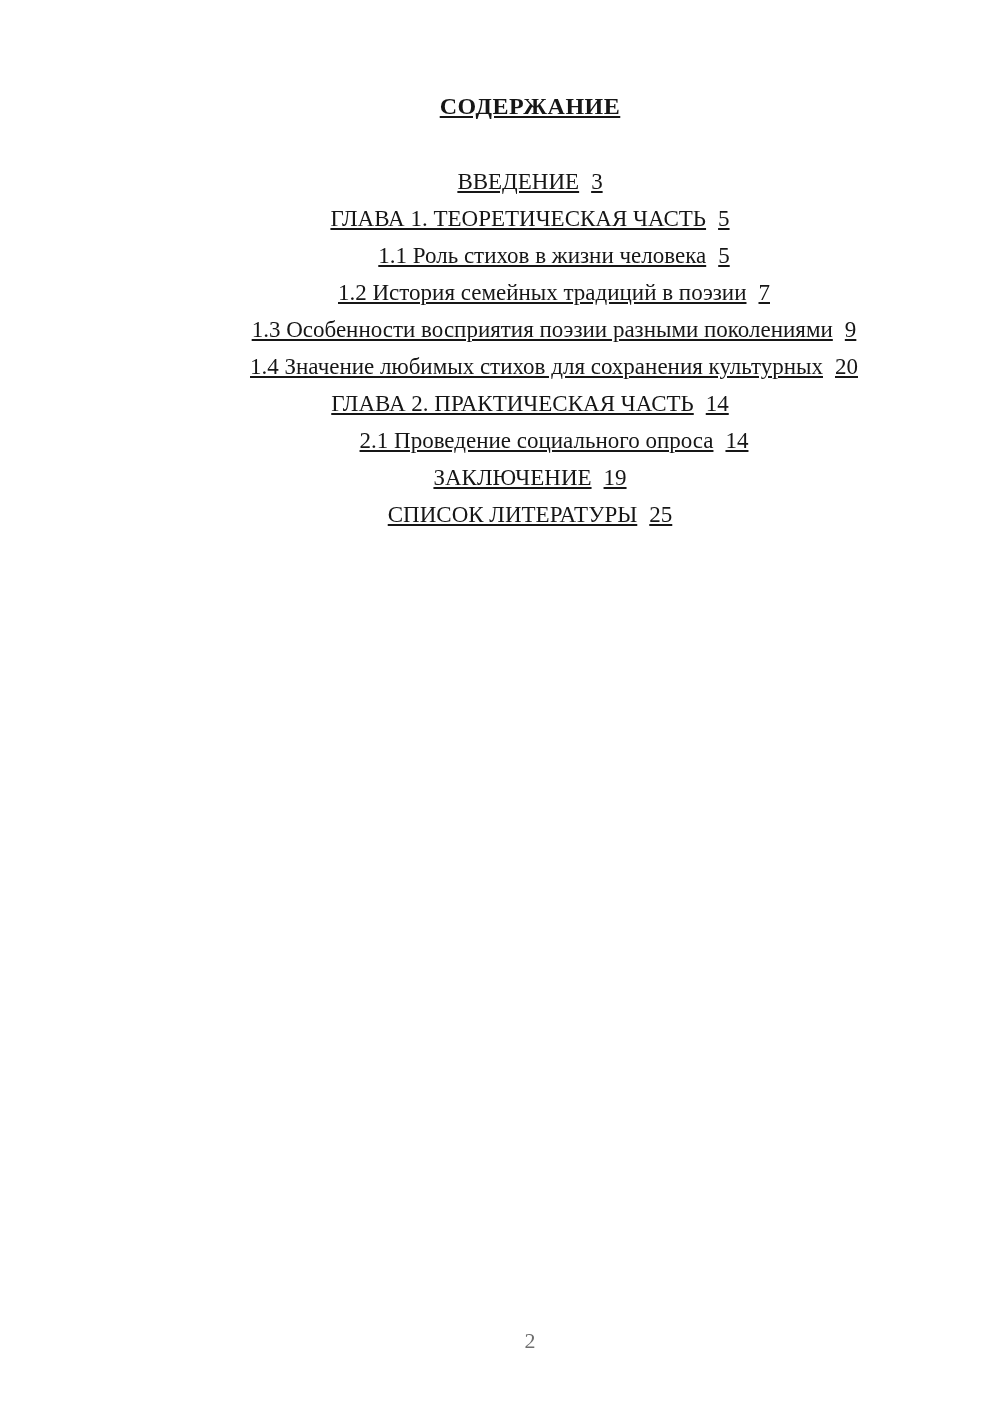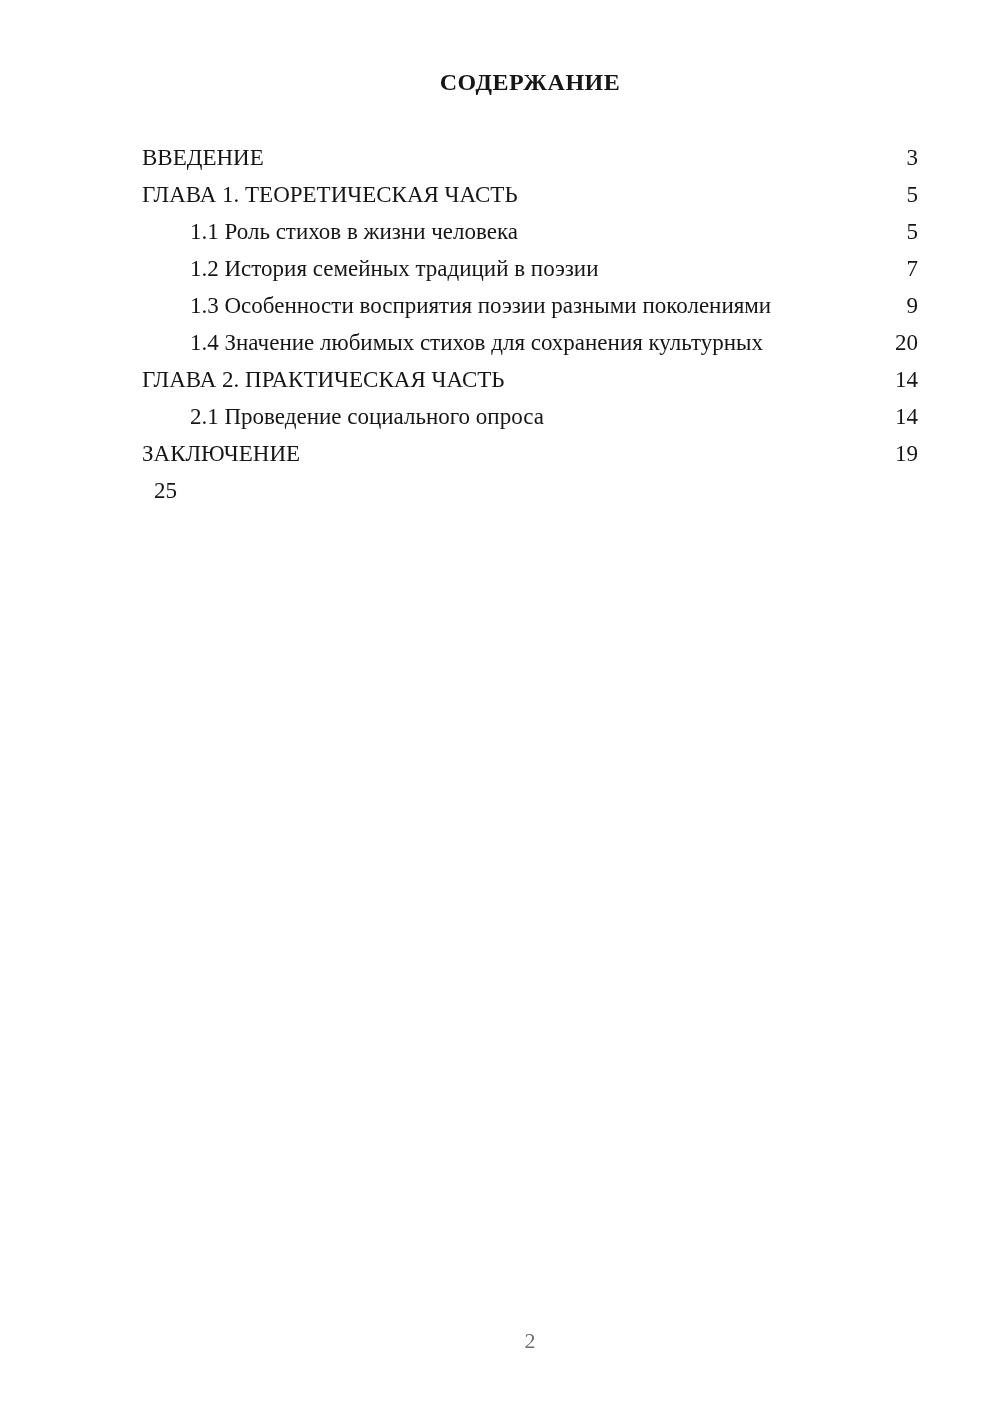--- a/index.html
+++ b/index.html
@@ -10,36 +10,37 @@
   .page {
     position: relative;
     width: 1000px;
     height: 1414px;
     background: #ffffff;
     font-family: "Liberation Serif", "DejaVu Serif", serif;
     color: #161616;
     overflow: hidden;
   }
   .content {
-    padding: 68px 82px 0 142px;
+    padding: 92px 82px 0 142px;
+    text-decoration: underline;
   }
   .doc-title {
     margin: 0;
     text-align: center;
     font-weight: bold;
     font-size: 24px;
     line-height: 29px;
     letter-spacing: 0.5px;
   }
   .toc {
     margin-top: 47px;
   }
   .toc-row {
     display: flex;
-    justify-content: space-between;
+    justify-content: center;
     align-items: flex-end;
     font-size: 23px;
     line-height: 28px;
     margin-bottom: 9px;
   }
   .toc-row.indent .toc-label {
     padding-left: 48px;
   }
   .toc-label {
     max-width: 688px;
@@ -135,18 +136,22 @@
 
   <div class="toc-row">
     <div class="toc-label">
       <span class="l1">ЗАКЛЮЧЕНИЕ</span>
 
     </div>
     <div class="toc-page">19</div>
   </div>
 
   <div class="toc-row">
+    <div class="toc-label">
+      <span class="l1">СПИСОК ЛИТЕРАТУРЫ</span>
+
+    </div>
     <div class="toc-page">25</div>
   </div>
 </div>
   </div>
   <div class="page-number">2</div>
 </div>
 
 </body></html>

